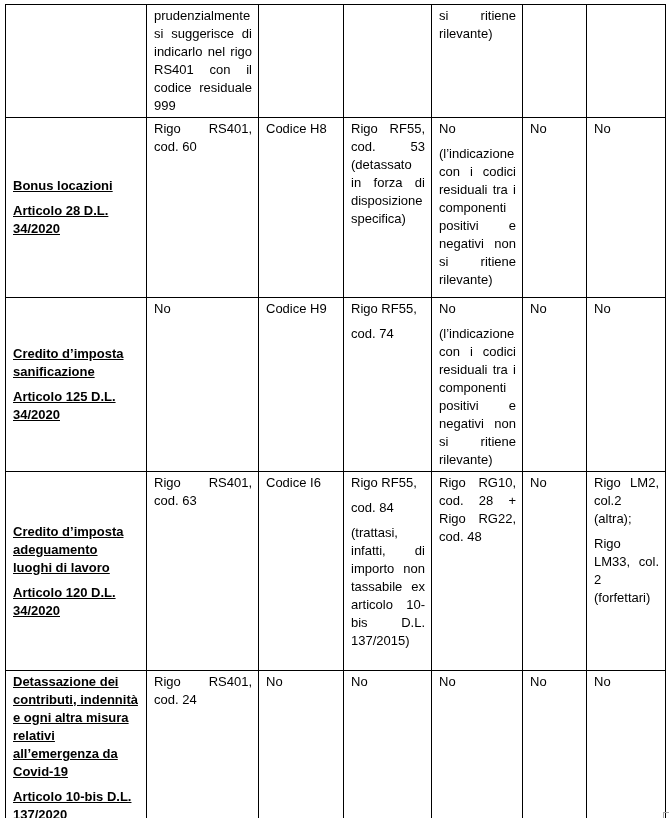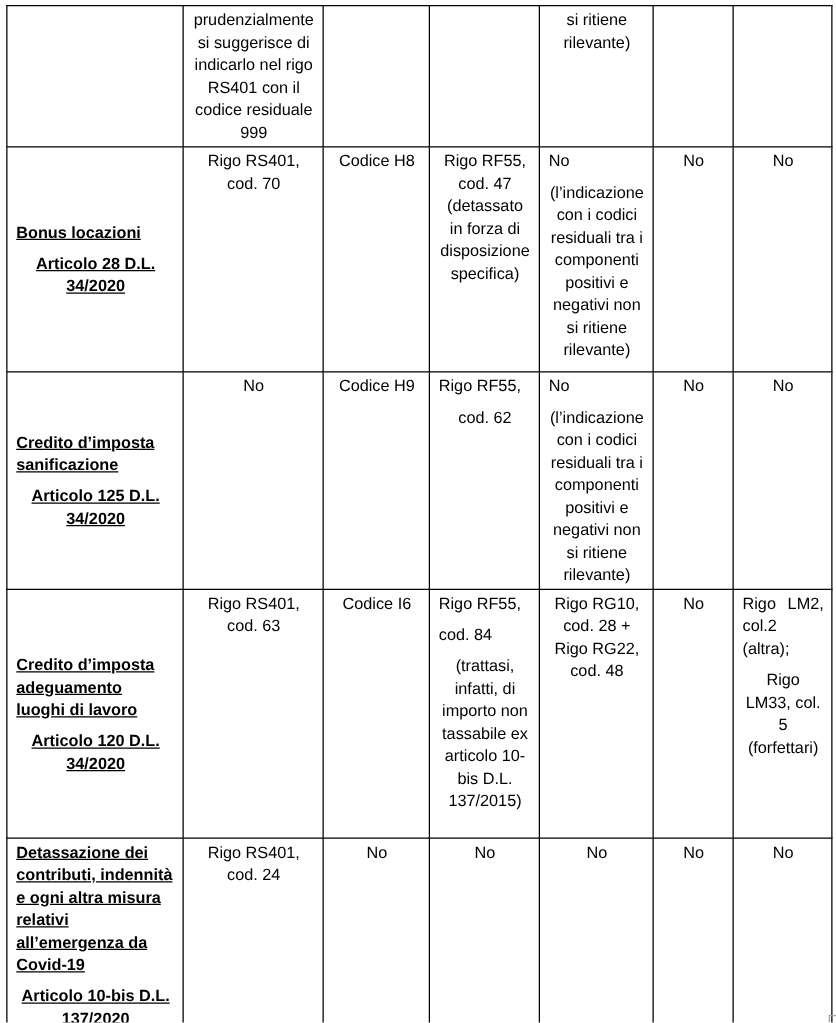--- a/index.html
+++ b/index.html
@@ -42,21 +42,20 @@
     vertical-align: middle;
     font-weight: bold;
     text-align: left;
     text-decoration: underline;
   }
   table.doc-table p {
     margin: 0 0 7px 0;
   }
   table.doc-table p:last-child {
     margin-bottom: 0;
-    text-align: center;
   }
   tr.r0 { height: 104px; }
   tr.r1 { height: 180px; }
   tr.r2 { height: 170px; }
   tr.r3 { height: 199px; }
   tr.r4 { height: 155px; }
   .corner-artifact {
     position: absolute;
     left: 663px;
     top: 812px;
@@ -94,27 +93,27 @@
         <td></td>
         <td></td>
       </tr>
 
       <tr class="r1">
         <td class="label-col">
           <p>Bonus locazioni</p>
           <p>Articolo 28 D.L. 34/2020</p>
         </td>
         <td>
-          <p>Rigo RS401, cod. 70</p>
+          <p>Rigo RS401, cod. 60</p>
         </td>
         <td>
           <p>Codice H8</p>
         </td>
         <td>
-          <p>Rigo RF55, cod. 47 (detassato in forza di disposizione specifica)</p>
+          <p>Rigo RF55, cod. 53 (detassato in forza di disposizione specifica)</p>
         </td>
         <td>
           <p>No</p>
           <p>(l’indicazione con i codici residuali tra i componenti positivi e negativi non si ritiene rilevante)</p>
         </td>
         <td>
           <p>No</p>
         </td>
         <td>
           <p>No</p>
@@ -127,21 +126,21 @@
           <p>Articolo 125 D.L. 34/2020</p>
         </td>
         <td>
           <p>No</p>
         </td>
         <td>
           <p>Codice H9</p>
         </td>
         <td>
           <p>Rigo RF55,</p>
-          <p>cod. 62</p>
+          <p>cod. 74</p>
         </td>
         <td>
           <p>No</p>
           <p>(l’indicazione con i codici residuali tra i componenti positivi e negativi non si ritiene rilevante)</p>
         </td>
         <td>
           <p>No</p>
         </td>
         <td>
           <p>No</p>
@@ -165,21 +164,21 @@
           <p>(trattasi, infatti, di importo non tassabile ex articolo 10-bis D.L. 137/2015)</p>
         </td>
         <td>
           <p>Rigo RG10, cod. 28 + Rigo RG22, cod. 48</p>
         </td>
         <td>
           <p>No</p>
         </td>
         <td>
           <p>Rigo LM2, col.2 (altra);</p>
-          <p>Rigo LM33, col. 5 (forfettari)</p>
+          <p>Rigo LM33, col. 2 (forfettari)</p>
         </td>
       </tr>
 
       <tr class="r4">
         <td class="label-col">
           <p>Detassazione dei contributi, indennità e ogni altra misura relativi all’emergenza da Covid-19</p>
           <p>Articolo 10-bis D.L. 137/2020</p>
         </td>
         <td>
           <p>Rigo RS401, cod. 24</p>

